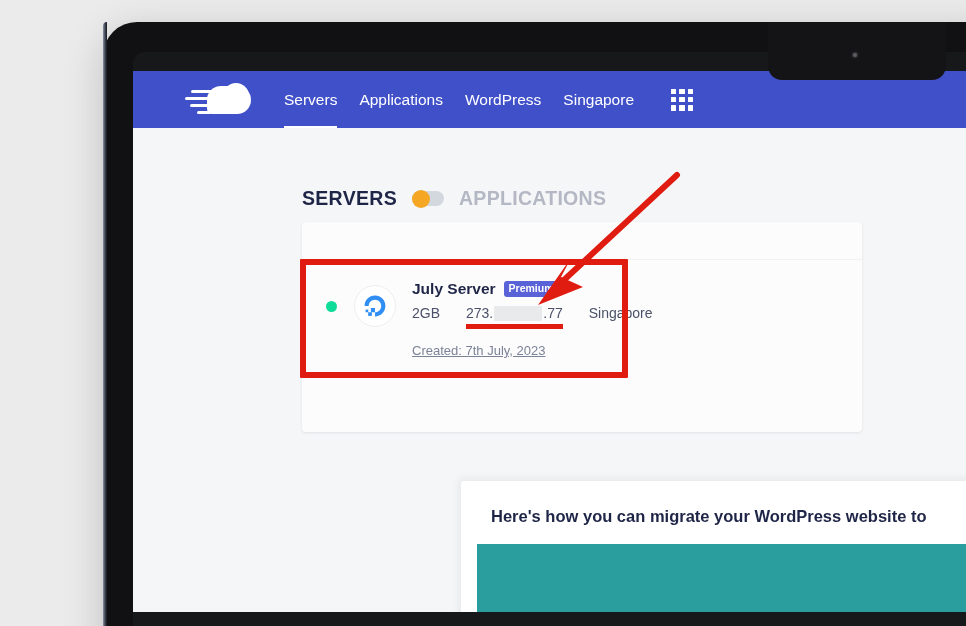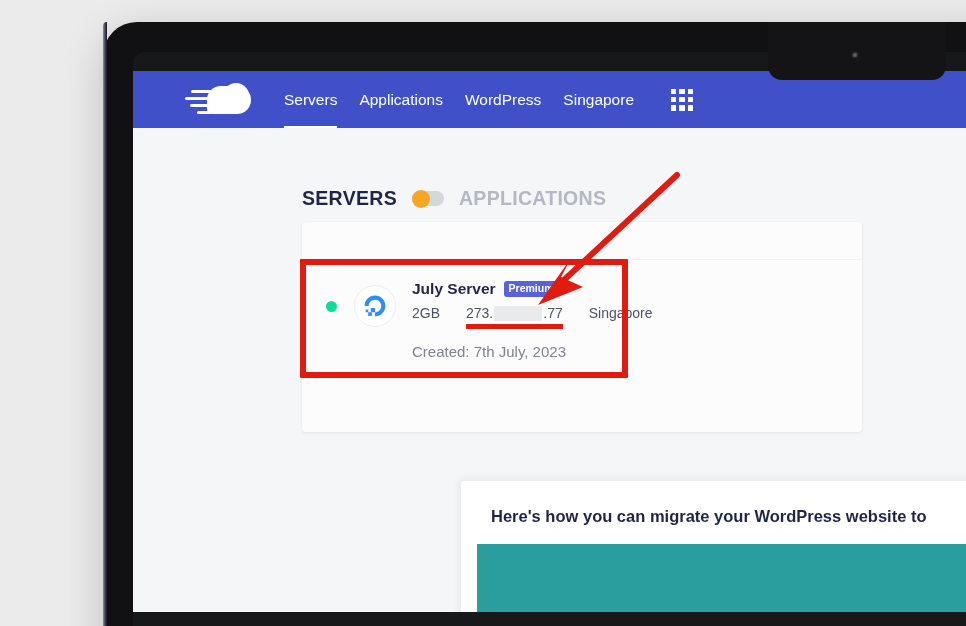--- a/index.html
+++ b/index.html
@@ -299,22 +299,23 @@
   .ip-underline {
     position: absolute;
     left: 0px;
     right: 0px;
     bottom: -8px;
     height: 5px;
     background: #e01b0f;
   }
   .created-line {
     margin-top: 22px;
-    font-size: 15px;
+    font-size: 13px;
     color: #7c8396;
+    text-decoration: underline;
   }
 
   
   .red-box {
     position: absolute;
     left: 300px;
     top: 259px;
     width: 328px;
     height: 119px;
     border: 6px solid #e01b0f;

